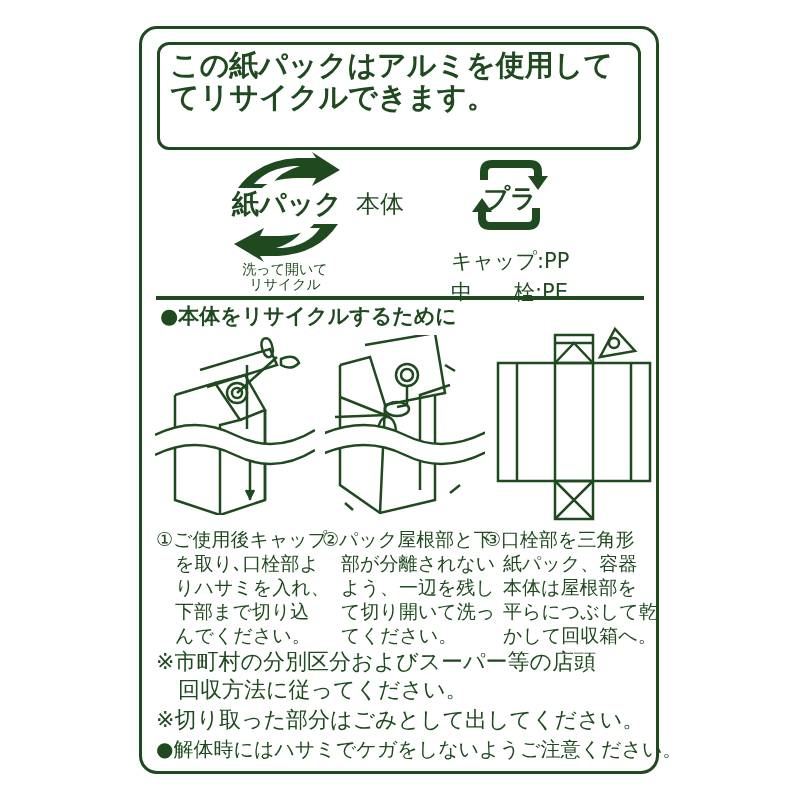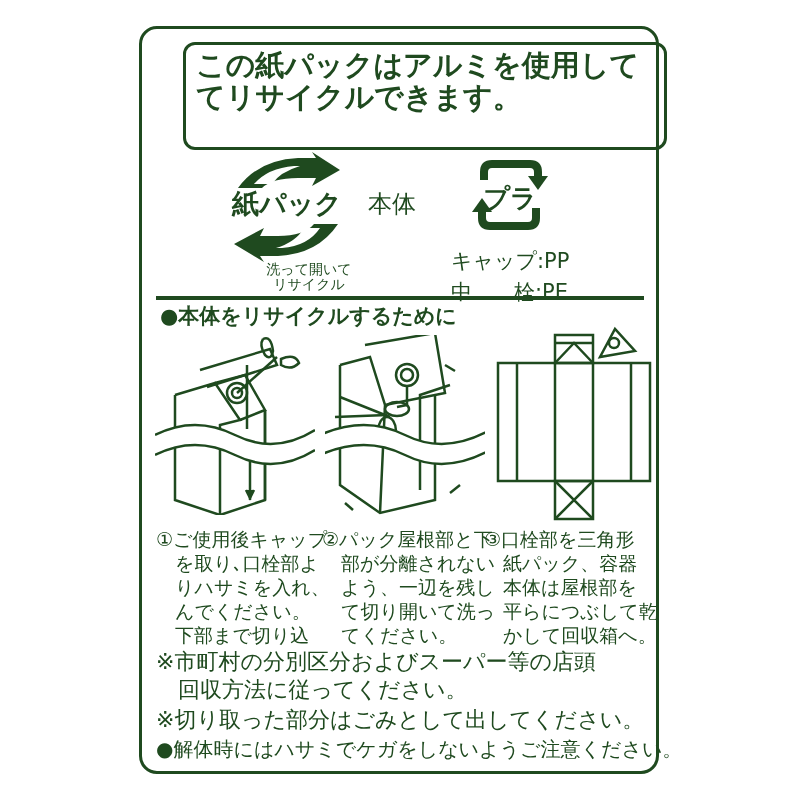--- a/index.html
+++ b/index.html
@@ -2,27 +2,27 @@
 <html><head>
 <meta charset="utf-8">
 <style>
   html, body { margin:0; padding:0; background:#ffffff; }
   body { width:800px; height:800px; position:relative; overflow:hidden;
          font-family:"DejaVu Sans", sans-serif; color:#1f4a1f; }
   .outer { position:absolute; left:139px; top:26px; width:520px; height:748px;
            border:3px solid #1f4a1f; border-radius:18px; box-sizing:border-box; }
   .headline-box { position:absolute; left:157px; top:42px; width:484px; height:108px;
                   border:3px solid #1f4a1f; border-radius:12px; box-sizing:border-box;
-                  padding:4px 10px;margin-left:26px; }
+                  padding:4px 10px; }
   .headline-line { font-size:29px; line-height:32px; font-weight:bold; letter-spacing:0px;
                    white-space:nowrap; }
   .abs { position:absolute; }
   .paper-label { font-weight:bold; font-size:27px; white-space:nowrap; }
   .main-label { font-size:24px; white-space:nowrap; }
-  .small { font-size:14px; line-height:15px; text-align:center; white-space:nowrap;margin-left:24px; }
+  .small { font-size:14px; line-height:15px; text-align:center; white-space:nowrap; }
   .mat { font-size:21px; line-height:22px; white-space:nowrap;margin-top:12px; }
   .divider { position:absolute; left:156px; top:296px; width:488px; height:4px; background:#1f4a1f; }
   .section-title { font-size:21px; font-weight:bold; white-space:nowrap; }
   .step { font-size:19px; line-height:24px; white-space:nowrap; }
   .note { font-size:22px; line-height:28px; white-space:nowrap; }
   .note-sm { font-size:20px; line-height:26px; white-space:nowrap; }
 </style>
 </head>
 <body>
 
@@ -35,21 +35,21 @@
 
 <svg class="abs" style="left:228px;top:152px" width="120" height="110" viewBox="0 0 120 110">
 
   <path d="M10,36 Q30,8 70,6 L88,6 L84,0 L112,18 L84,34 L88,26 L70,26 Q44,26 34,36 Z" fill="#1f4a1f"></path>
   <path d="M26,32 Q40,16 66,14 L72,14 Q52,20 44,32 Z" fill="#fff"></path>
 
   <path d="M110,72 Q90,102 50,104 L32,104 L36,110 L6,92 L36,76 L32,84 L50,84 Q76,84 86,72 Z" fill="#1f4a1f"></path>
   <path d="M92,76 Q80,94 54,96 L48,96 Q68,90 76,76 Z" fill="#fff"></path>
 </svg>
 <div class="abs paper-label" style="left:232px;top:186px">紙パック</div>
-<div class="abs main-label" style="left:368px;top:188px">本体</div>
+<div class="abs main-label" style="left:356px;top:188px">本体</div>
 <div class="abs small" style="left:240px;top:262px;width:90px">
   <div>洗って開いて</div>
   <div>リサイクル</div>
 </div>
 
 <svg class="abs" style="left:470px;top:158px" width="80" height="74" viewBox="0 0 80 74">
   <path d="M14,22 L14,14 Q14,6 22,6 L60,6 Q68,6 68,14 L68,20" fill="none" stroke="#1f4a1f" stroke-width="8"></path>
   <path d="M58,18 L78,18 L68,32 Z" fill="#1f4a1f"></path>
   <path d="M66,50 L66,60 Q66,68 58,68 L20,68 Q12,68 12,60 L12,52" fill="none" stroke="#1f4a1f" stroke-width="8"></path>
   <path d="M2,54 L22,54 L12,40 Z" fill="#1f4a1f"></path>
@@ -117,22 +117,22 @@
   <rect x="65" y="156" width="38" height="38"></rect>
   <path d="M65,156 L103,194 M103,156 L65,194"></path>
   <path d="M110,32 L125,4 L145,26 Z"></path>
   <circle cx="124" cy="18" r="5"></circle>
 </svg>
 
 <div class="abs step" style="left:156px;top:527px">
   <div>①ご使用後キャップ</div>
   <div>　を取り､口栓部よ</div>
   <div>　りハサミを入れ、</div>
+  <div>　下部まで切り込</div>
   <div>　んでください。</div>
-  <div>　下部まで切り込</div>
 </div>
 <div class="abs step" style="left:322px;top:527px">
   <div>②パック屋根部と下</div>
   <div>　部が分離されない</div>
   <div>　よう、一辺を残し</div>
   <div>　て切り開いて洗っ</div>
   <div>　てください。</div>
 </div>
 <div class="abs step" style="left:484px;top:527px">
   <div>③口栓部を三角形</div>

